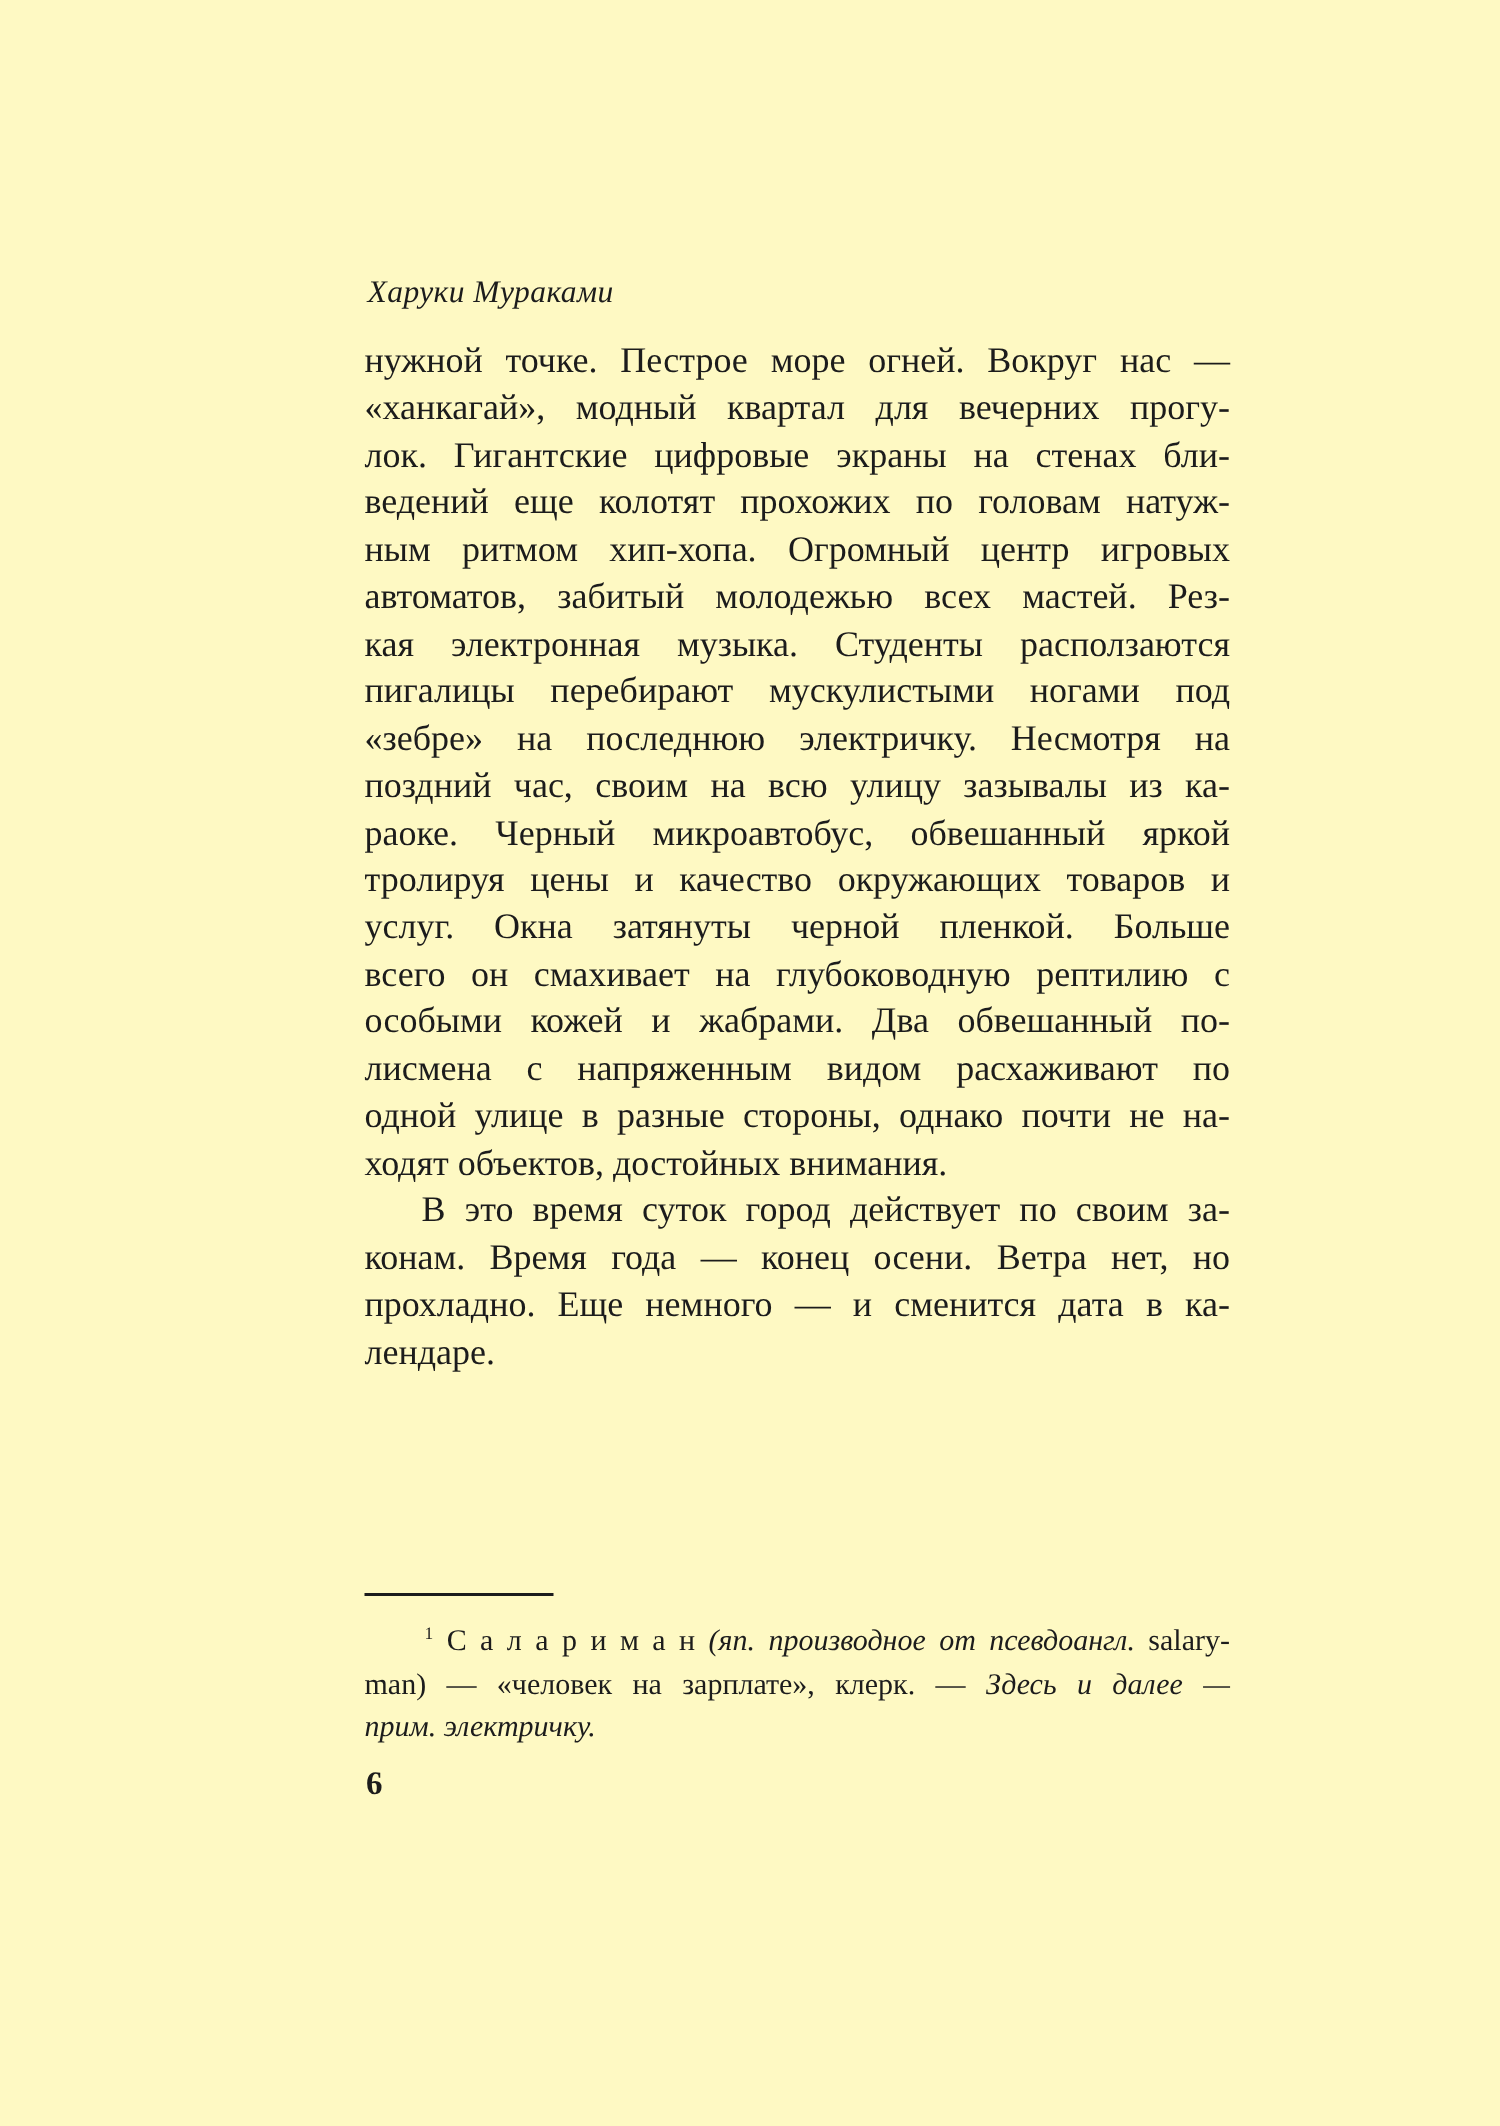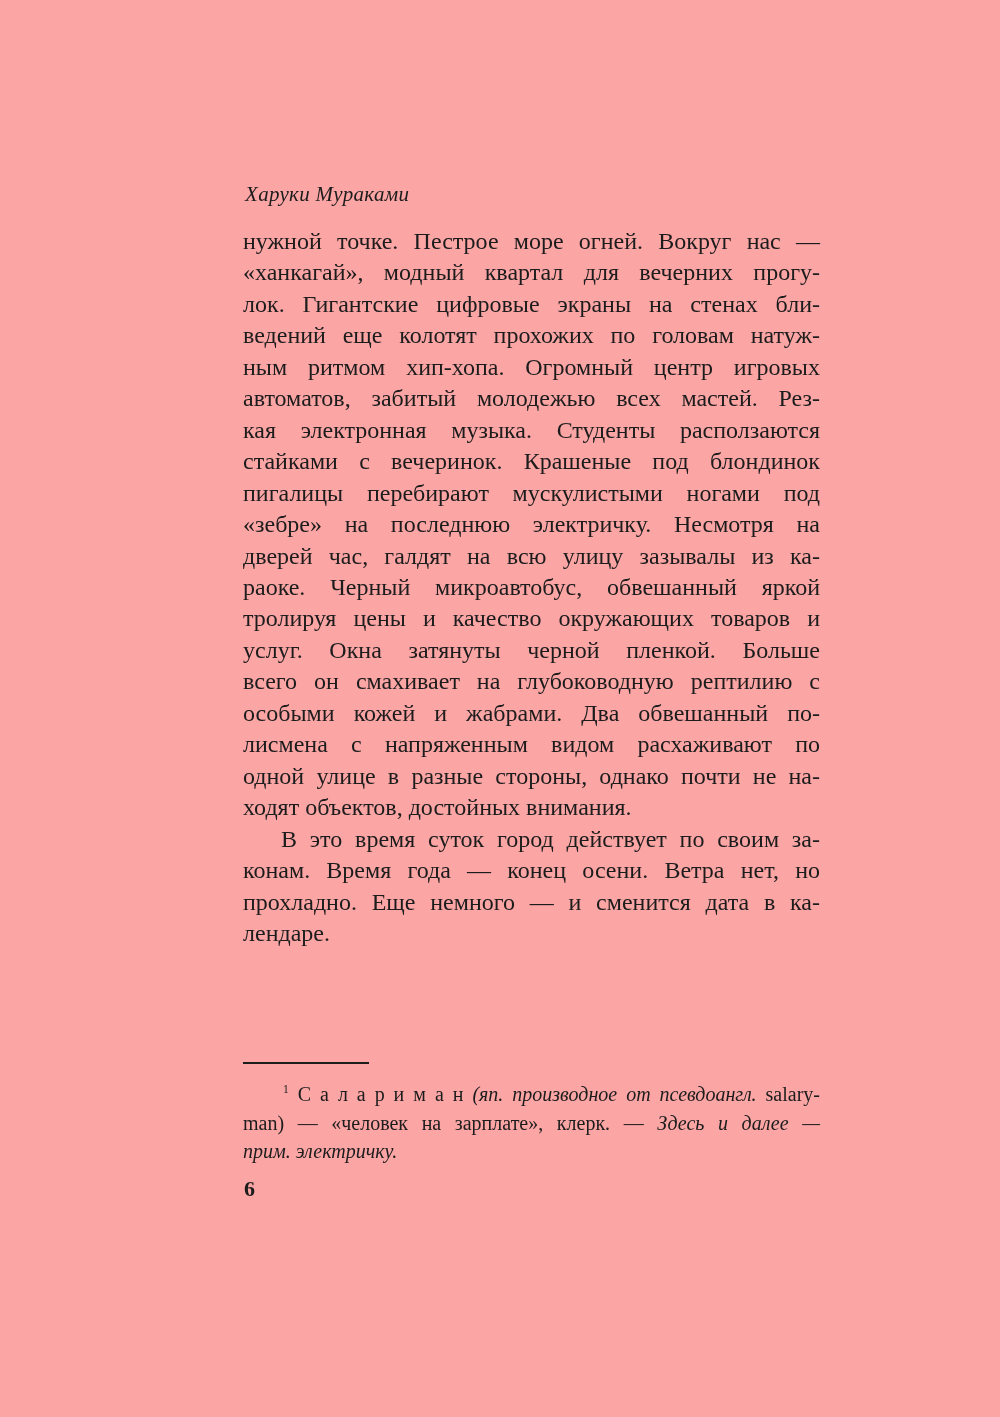--- a/index.html
+++ b/index.html
@@ -11,21 +11,21 @@
     height: 1417px;
     background: #ffffff;
     position: relative;
     font-family: "Liberation Serif", "DejaVu Serif", serif;
     color: #1c1c1c;
     overflow: hidden;
   }
   .page {
     position: absolute;
     inset: 0;
-    background: #fca5a5;
+    background: #fef9c3;
   }
   .running-head {
     position: absolute;
     left: 245px;
     top: 182px;
     font-style: italic;
     font-size: 21px;
     line-height: 24px;
     color: #1c1c1c;
     letter-spacing: 0.3px;
@@ -95,24 +95,23 @@
   <div class="running-head">Харуки Мураками</div>
 
   <div class="body-text">
       <div class="line just"><span>нужной точке. Пестрое море огней. Вокруг нас —</span></div>
       <div class="line just"><span>«ханкагай», модный квартал для вечерних прогу-</span></div>
       <div class="line just"><span>лок. Гигантские цифровые экраны на стенах бли-</span></div>
       <div class="line just"><span>ведений еще колотят прохожих по головам натуж-</span></div>
       <div class="line just"><span>ным ритмом хип-хопа. Огромный центр игровых</span></div>
       <div class="line just"><span>автоматов, забитый молодежью всех мастей. Рез-</span></div>
       <div class="line just"><span>кая электронная музыка. Студенты расползаются</span></div>
-      <div class="line just"><span>стайками с вечеринок. Крашеные под блондинок</span></div>
       <div class="line just"><span>пигалицы перебирают мускулистыми ногами под</span></div>
       <div class="line just"><span>«зебре» на последнюю электричку. Несмотря на</span></div>
-      <div class="line just"><span>дверей час, галдят на всю улицу зазывалы из ка-</span></div>
+      <div class="line just"><span>поздний час, своим на всю улицу зазывалы из ка-</span></div>
       <div class="line just"><span>раоке. Черный микроавтобус, обвешанный яркой</span></div>
       <div class="line just"><span>тролируя цены и качество окружающих товаров и</span></div>
       <div class="line just"><span>услуг. Окна затянуты черной пленкой. Больше</span></div>
       <div class="line just"><span>всего он смахивает на глубоководную рептилию с</span></div>
       <div class="line just"><span>особыми кожей и жабрами. Два обвешанный по-</span></div>
       <div class="line just"><span>лисмена с напряженным видом расхаживают по</span></div>
       <div class="line just"><span>одной улице в разные стороны, однако почти не на-</span></div>
       <div class="line"><span>ходят объектов, достойных внимания.</span></div>
       <div class="line just ind"><span>В это время суток город действует по своим за-</span></div>
       <div class="line just"><span>конам. Время года — конец осени. Ветра нет, но</span></div>

